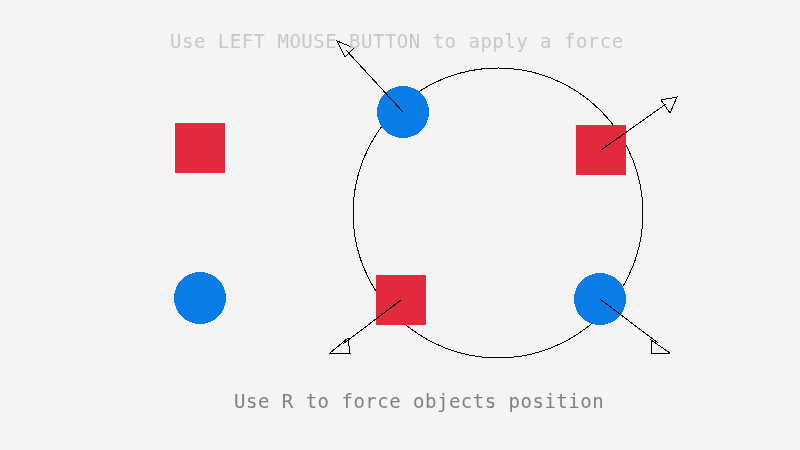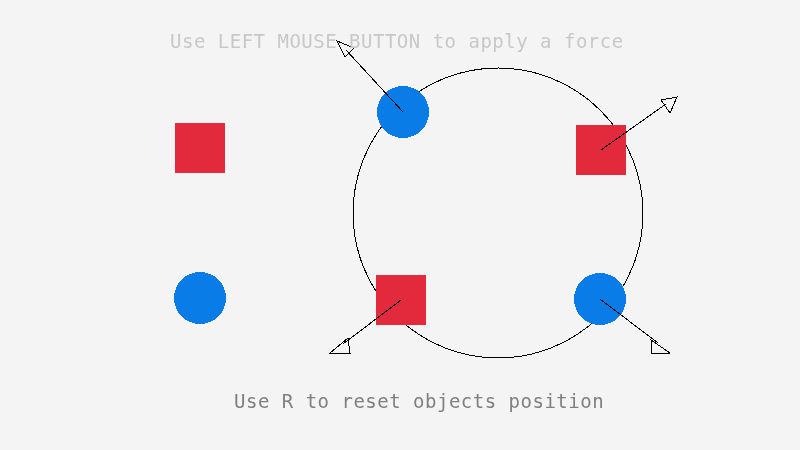--- a/index.html
+++ b/index.html
@@ -82,15 +82,15 @@
 
     <g>
       <line x1="600" y1="299" x2="658" y2="343" stroke="#000000" stroke-width="1"></line>
       <polygon points="670,353 651,340 652,354" fill="none" stroke="#000000" stroke-width="1"></polygon>
     </g>
 
   </svg>
 
   <div class="hint-text" id="hint-top">Use LEFT MOUSE BUTTON to apply a force</div>
 
-  <div class="hint-text" id="hint-bottom">Use R to reset objects position</div>
+  <div class="hint-text" id="hint-bottom">Use R to force objects position</div>
 
 </div>
 
 </body></html>

